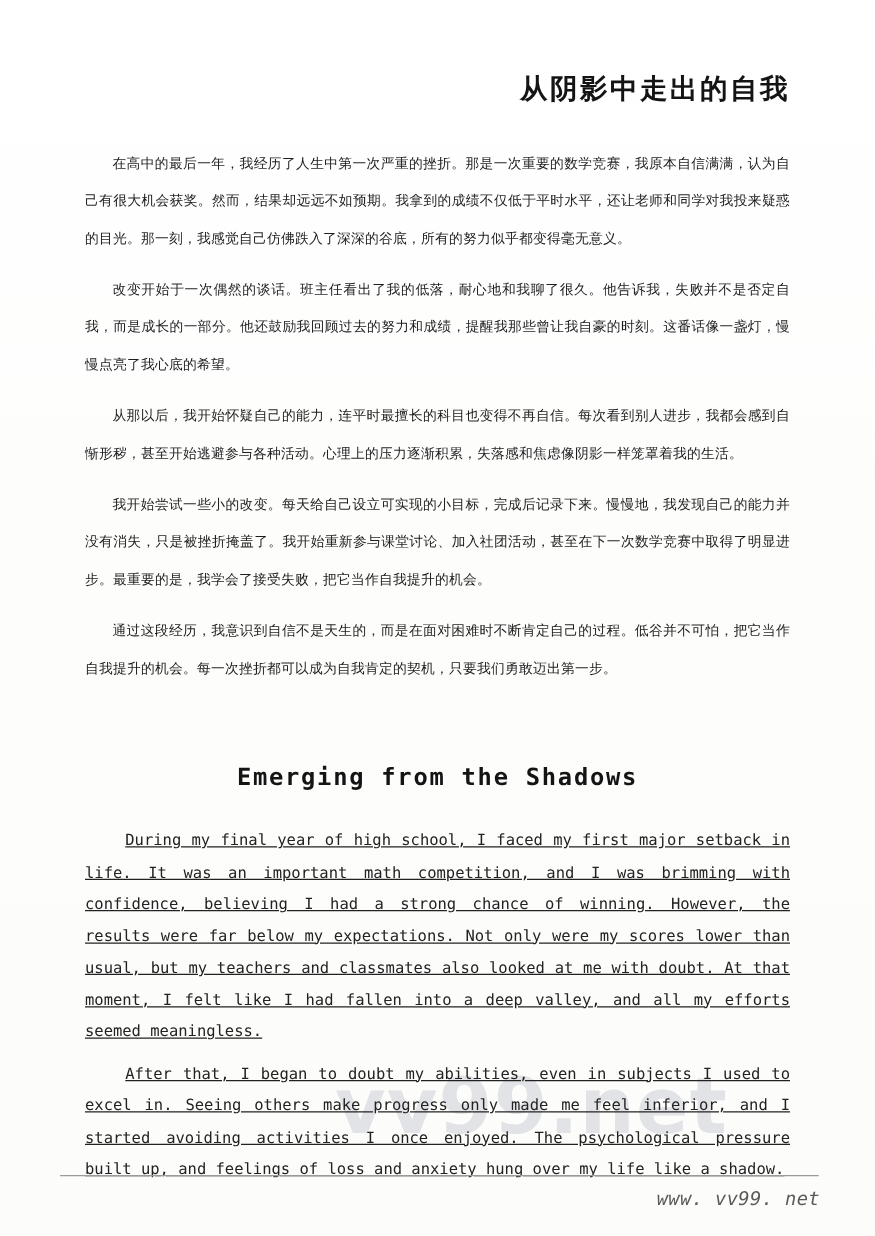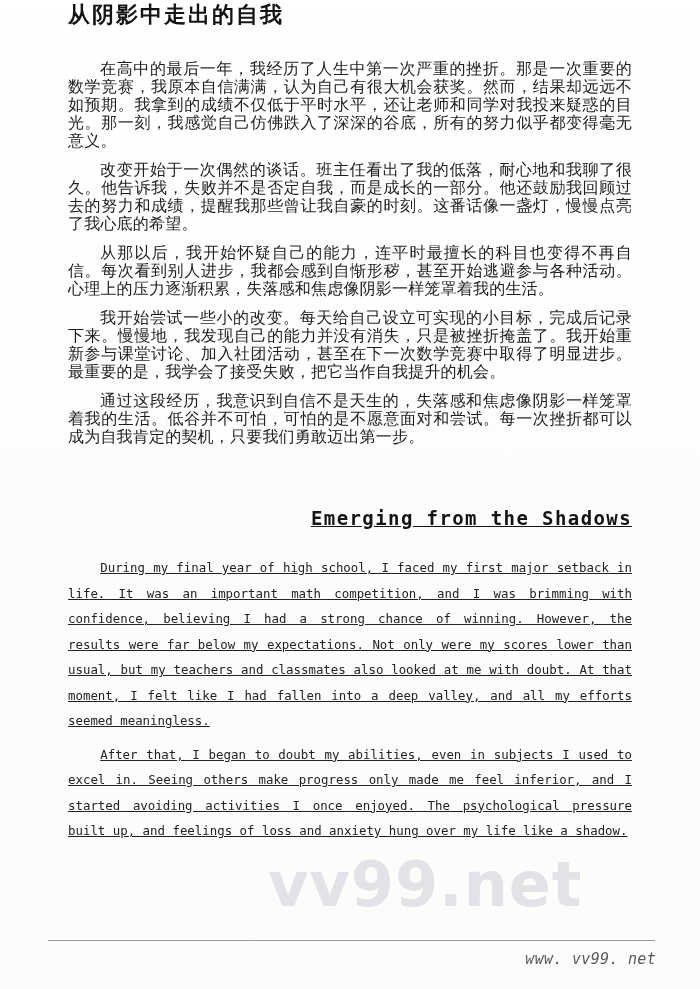--- a/index.html
+++ b/index.html
@@ -32,56 +32,56 @@
   }
 
   .content {
     position: relative;
     z-index: 2;
     padding: 0 68px;
   }
 
   
   .cn-title {
-    text-align: left;
+    text-align: right;
     font-family: Liberation Mono, monospace;
     font-weight: bold;
     font-size: 22px;
     letter-spacing: 2px;
     color: #141414;
     margin: 0;
+    padding-top: 56px;
   }
 
   .cn-body {
     margin-top: 30px;
   }
 
   .cn-p {
     font-family: "DejaVu Serif", "Liberation Serif", serif;
-    font-size: 16px;
-    line-height: 18px;
+    font-size: 11px;
+    line-height: 30px;
     text-align: justify;
     text-justify: inter-character;
     text-indent: 2em;
     margin: 0 0 11px 0;
     color: #1d1d1d;
     letter-spacing: 0.2px;
   }
 
   
   .en-title {
-    text-align: right;
+    text-align: center;
     font-family: "DejaVu Sans Mono", "Liberation Mono", monospace;
     font-weight: bold;
     font-size: 19px;
     letter-spacing: 1.4px;
     color: #141414;
     margin: 0;
     padding-top: 50px;
-    text-decoration: underline;
   }
 
   .en-body {
     margin-top: 26px;
   }
 
   .en-p {
     font-family: "DejaVu Sans Mono", "Liberation Mono", monospace;
     font-size: 12.4px;
     line-height: 25.5px;
@@ -143,21 +143,21 @@
 
   <div class="content">
 
     <h1 class="cn-title">从阴影中走出的自我</h1>
 
     <div class="cn-body">
       <p class="cn-p">在高中的最后一年，我经历了人生中第一次严重的挫折。那是一次重要的数学竞赛，我原本自信满满，认为自己有很大机会获奖。然而，结果却远远不如预期。我拿到的成绩不仅低于平时水平，还让老师和同学对我投来疑惑的目光。那一刻，我感觉自己仿佛跌入了深深的谷底，所有的努力似乎都变得毫无意义。</p>
       <p class="cn-p">改变开始于一次偶然的谈话。班主任看出了我的低落，耐心地和我聊了很久。他告诉我，失败并不是否定自我，而是成长的一部分。他还鼓励我回顾过去的努力和成绩，提醒我那些曾让我自豪的时刻。这番话像一盏灯，慢慢点亮了我心底的希望。</p>
       <p class="cn-p">从那以后，我开始怀疑自己的能力，连平时最擅长的科目也变得不再自信。每次看到别人进步，我都会感到自惭形秽，甚至开始逃避参与各种活动。心理上的压力逐渐积累，失落感和焦虑像阴影一样笼罩着我的生活。</p>
       <p class="cn-p">我开始尝试一些小的改变。每天给自己设立可实现的小目标，完成后记录下来。慢慢地，我发现自己的能力并没有消失，只是被挫折掩盖了。我开始重新参与课堂讨论、加入社团活动，甚至在下一次数学竞赛中取得了明显进步。最重要的是，我学会了接受失败，把它当作自我提升的机会。</p>
-      <p class="cn-p">通过这段经历，我意识到自信不是天生的，失落感和焦虑像阴影一样笼罩着我的生活。低谷并不可怕，可怕的是不愿意面对和尝试。每一次挫折都可以成为自我肯定的契机，只要我们勇敢迈出第一步。</p>
+      <p class="cn-p">通过这段经历，我意识到自信不是天生的，而是在面对困难时不断肯定自己的过程。低谷并不可怕，把它当作自我提升的机会。每一次挫折都可以成为自我肯定的契机，只要我们勇敢迈出第一步。</p>
     </div>
 
     <h2 class="en-title">Emerging from the Shadows</h2>
 
     <div class="en-body">
       <p class="en-p">During my final year of high school, I faced my first major setback in life. It was an important math competition, and I was brimming with confidence, believing I had a strong chance of winning. However, the results were far below my expectations. Not only were my scores lower than usual, but my teachers and classmates also looked at me with doubt. At that moment, I felt like I had fallen into a deep valley, and all my efforts seemed meaningless.</p>
       <p class="en-p">After that, I began to doubt my abilities, even in subjects I used to excel in. Seeing others make progress only made me feel inferior, and I started avoiding activities I once enjoyed. The psychological pressure built up, and feelings of loss and anxiety hung over my life like a shadow.</p>
 
     </div>
 

